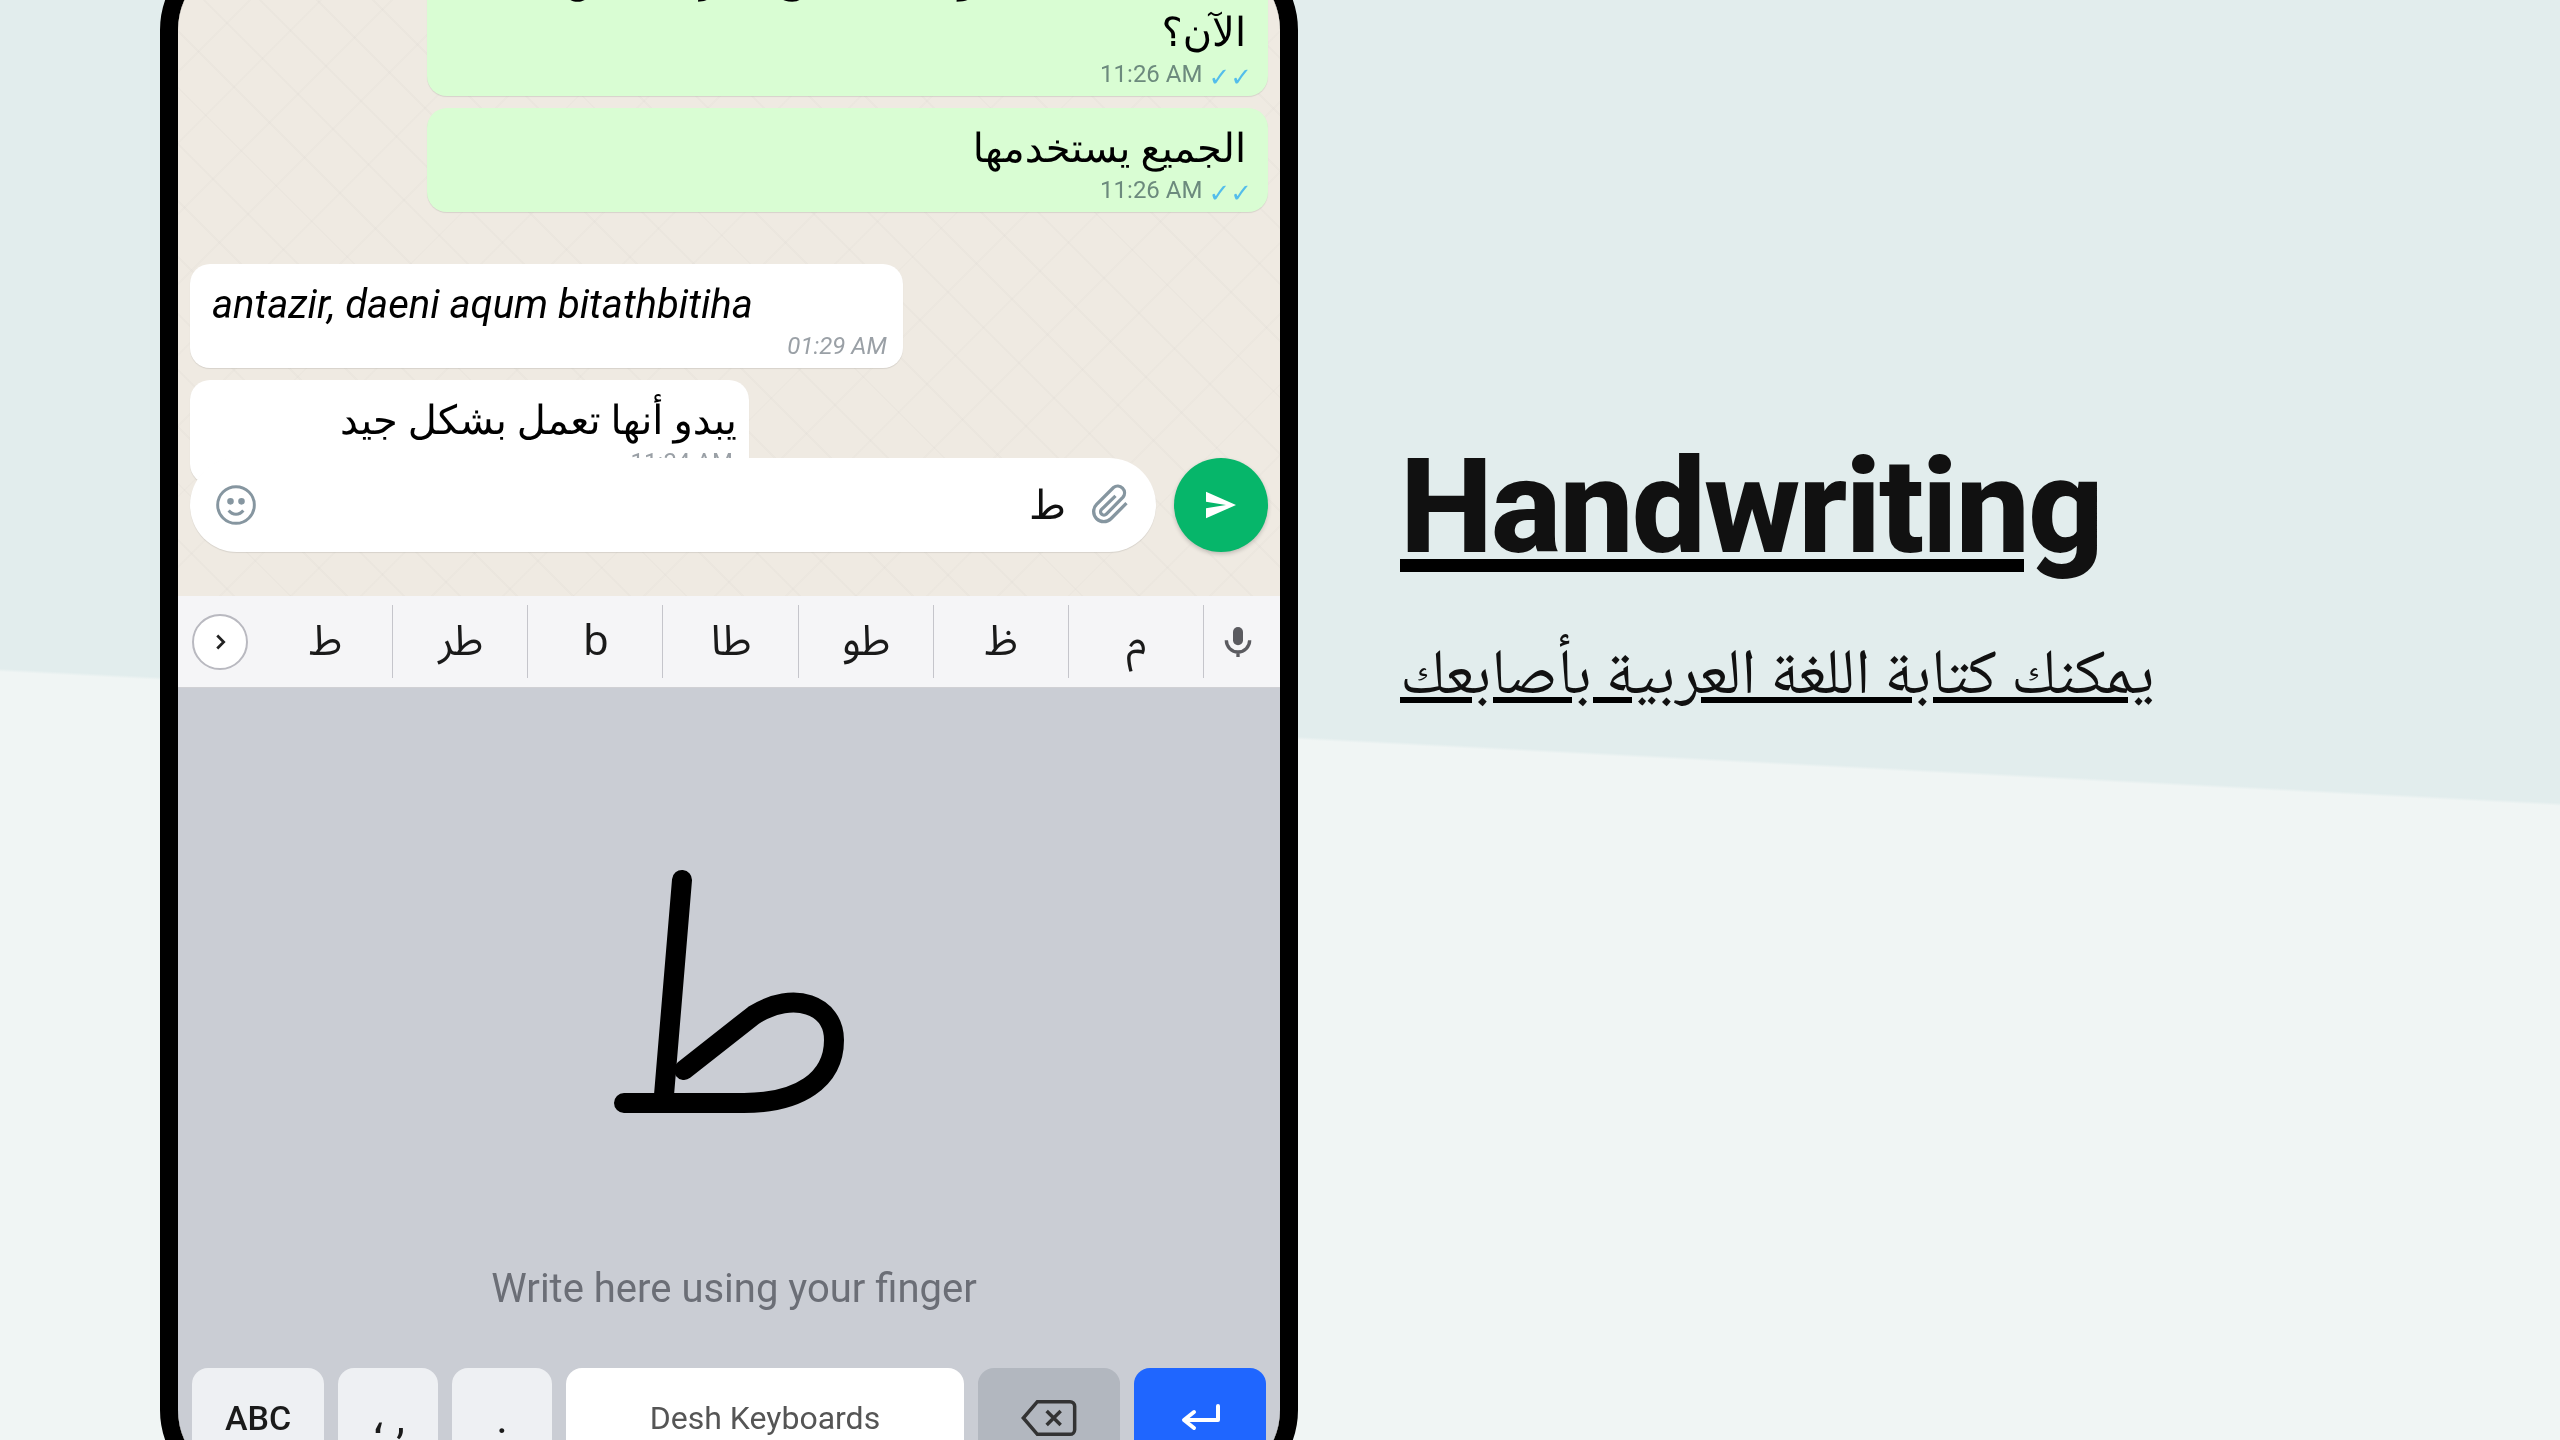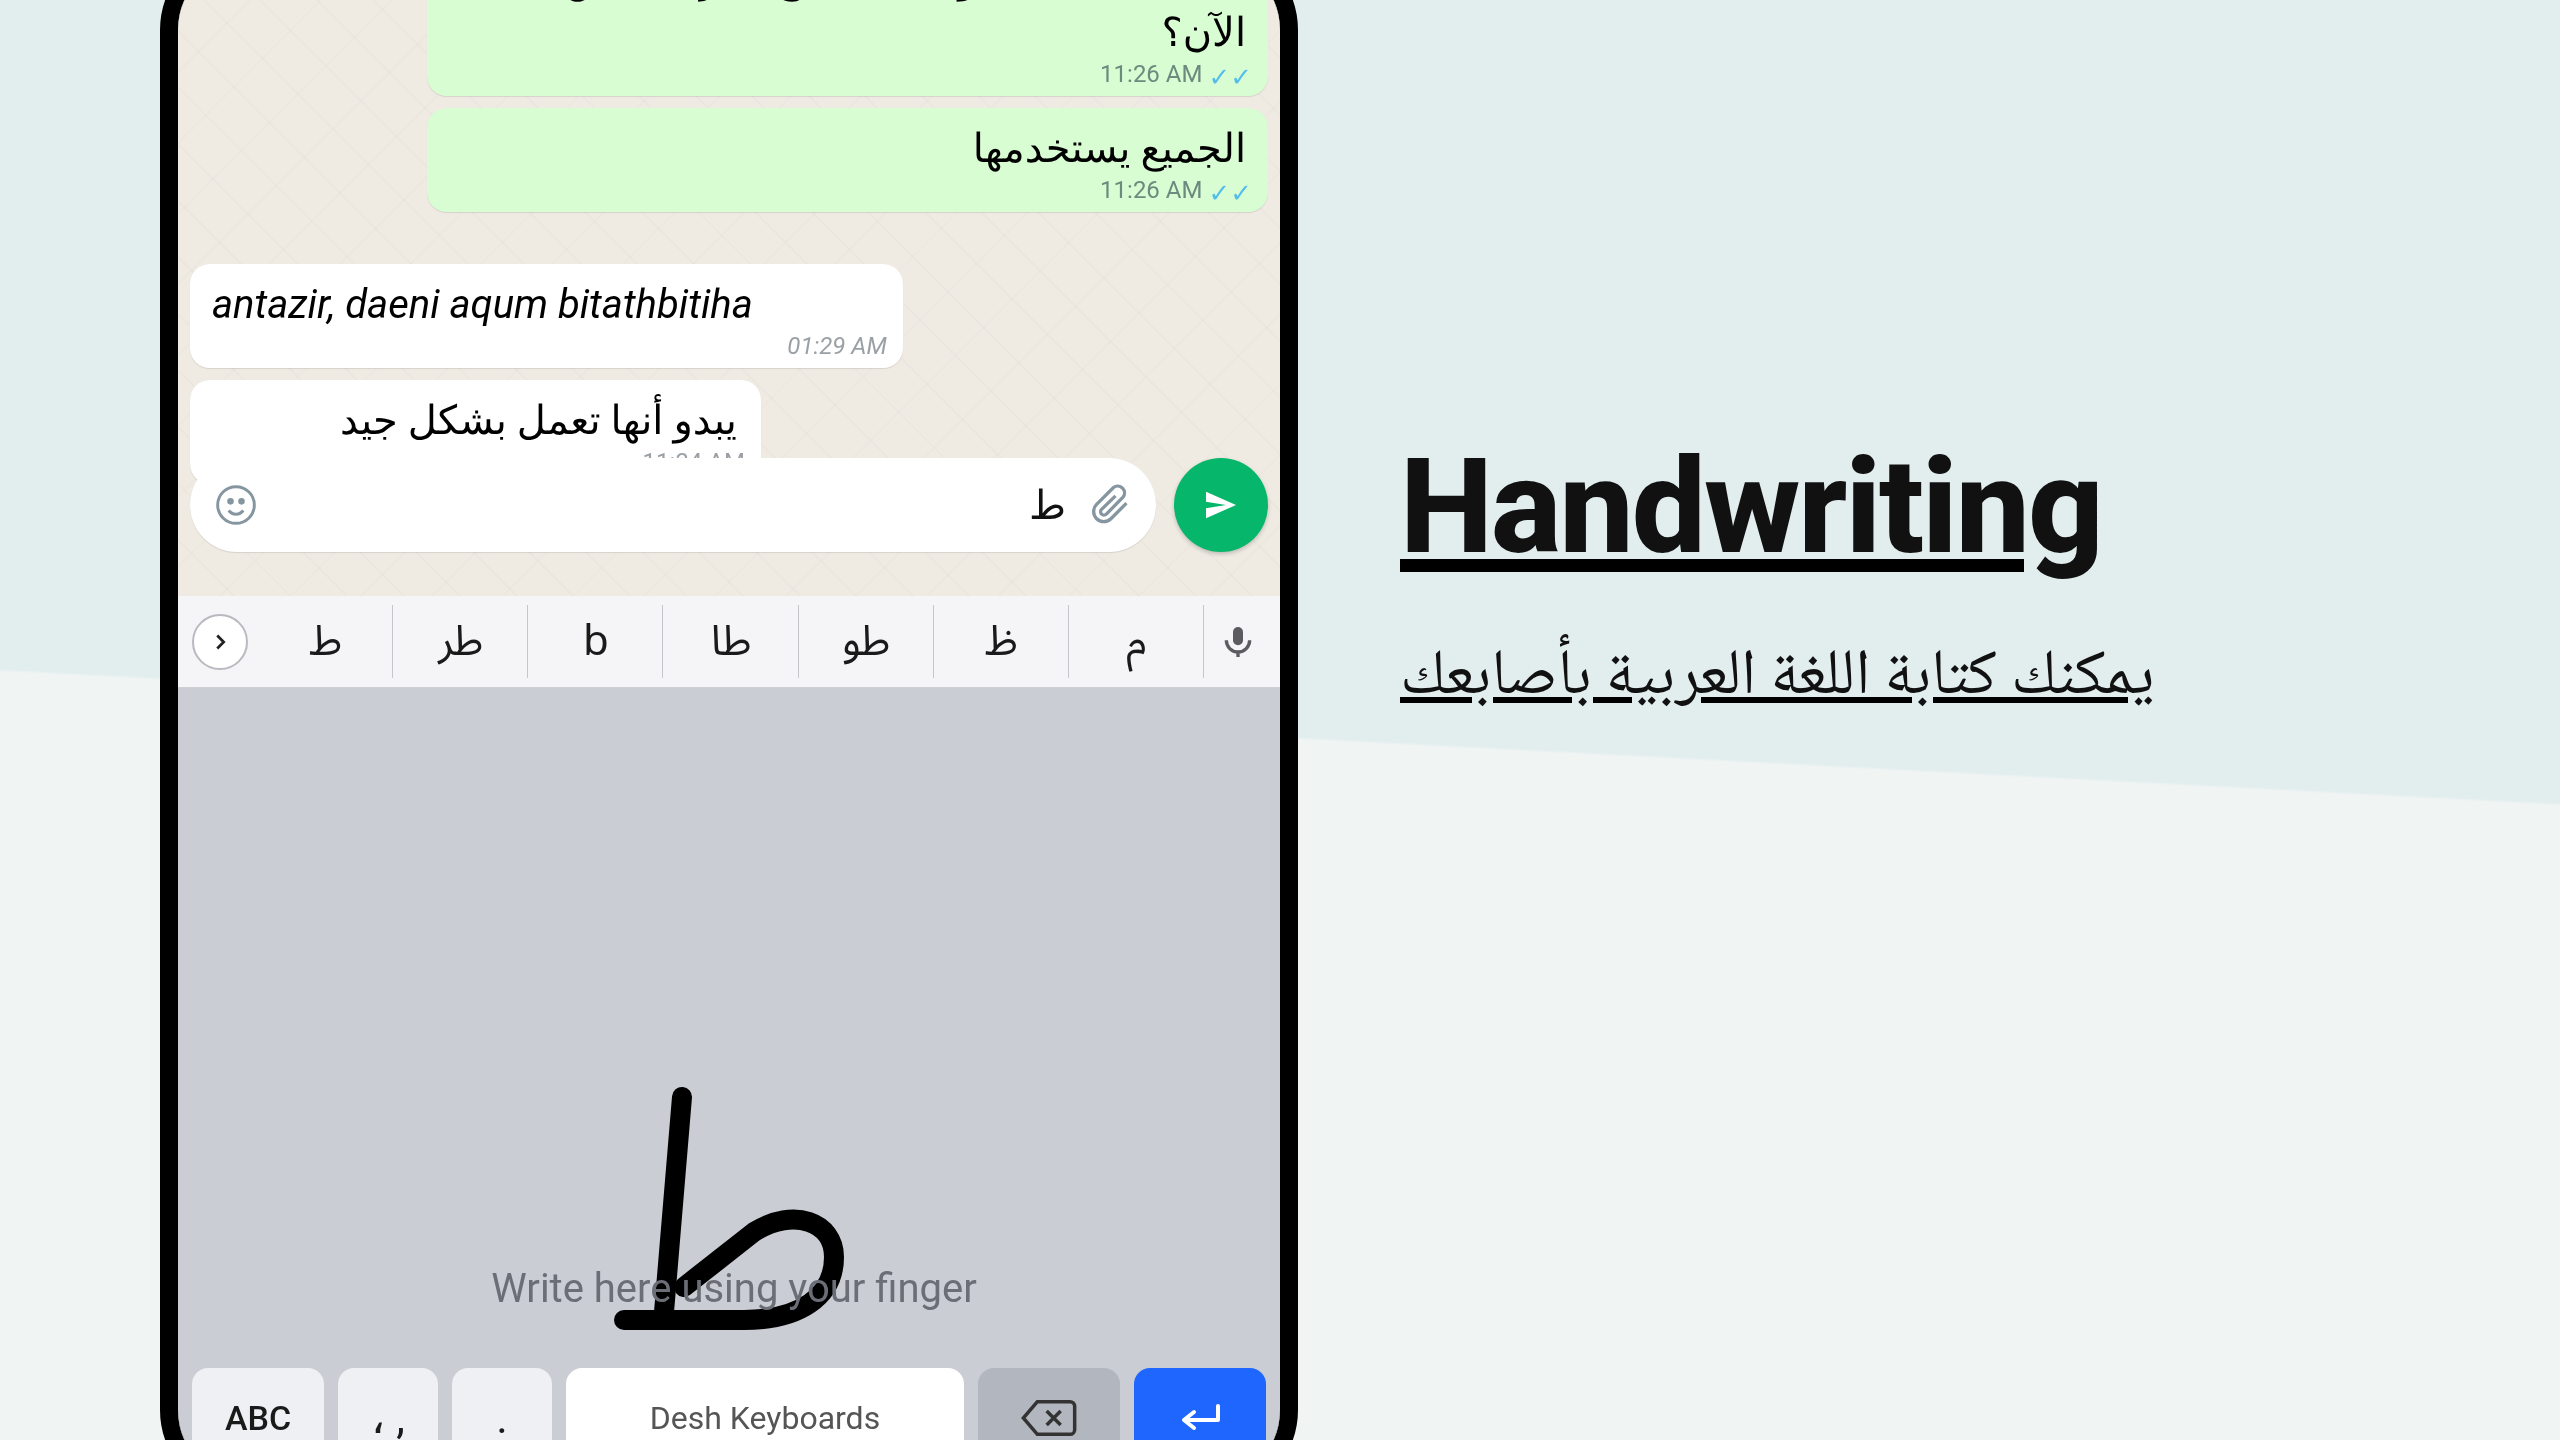--- a/index.html
+++ b/index.html
@@ -188,21 +188,21 @@
     color:#5b5b60; margin-left:6px;
   }
 
   .writepad {
     position: absolute;
     top: 92px; left: 0; right: 0; bottom: 130px;
     background: #cacdd4;
     display: flex;
     flex-direction: column;
     align-items: center;
-    justify-content: flex-end;
+    justify-content: center;
     padding-left: 10px;
   }
   .writepad .stroke {
     color:#000;
     margin-top:-40px;
   }
   .writepad .hint {
     position:absolute;
     bottom: 40px;
     font-size: 40px;
@@ -263,21 +263,21 @@
 
       <div style="height:40px"></div>
 
       <div class="bubble in" style="direction:ltr; display:inline-block; padding-right:150px;font-style:italic;">
         <span>antazir, daeni aqum bitathbitiha</span>
         <span class="time">
           <span>01:29 AM</span>
         </span>
       </div>
       <br>
-      <div class="bubble in" style="direction:rtl; display:inline-block; padding-left:150px; padding-right:24px;">
+      <div class="bubble in" style="direction:rtl; display:inline-block; padding-left:150px; padding-right:12px;">
         <span>يبدو أنها تعمل بشكل جيد</span>
         <span class="time">
           <span>11:34 AM</span>
         </span>
       </div>
 
       
       <div class="compose">
         <div class="compose-input">
           <span class="icon">

